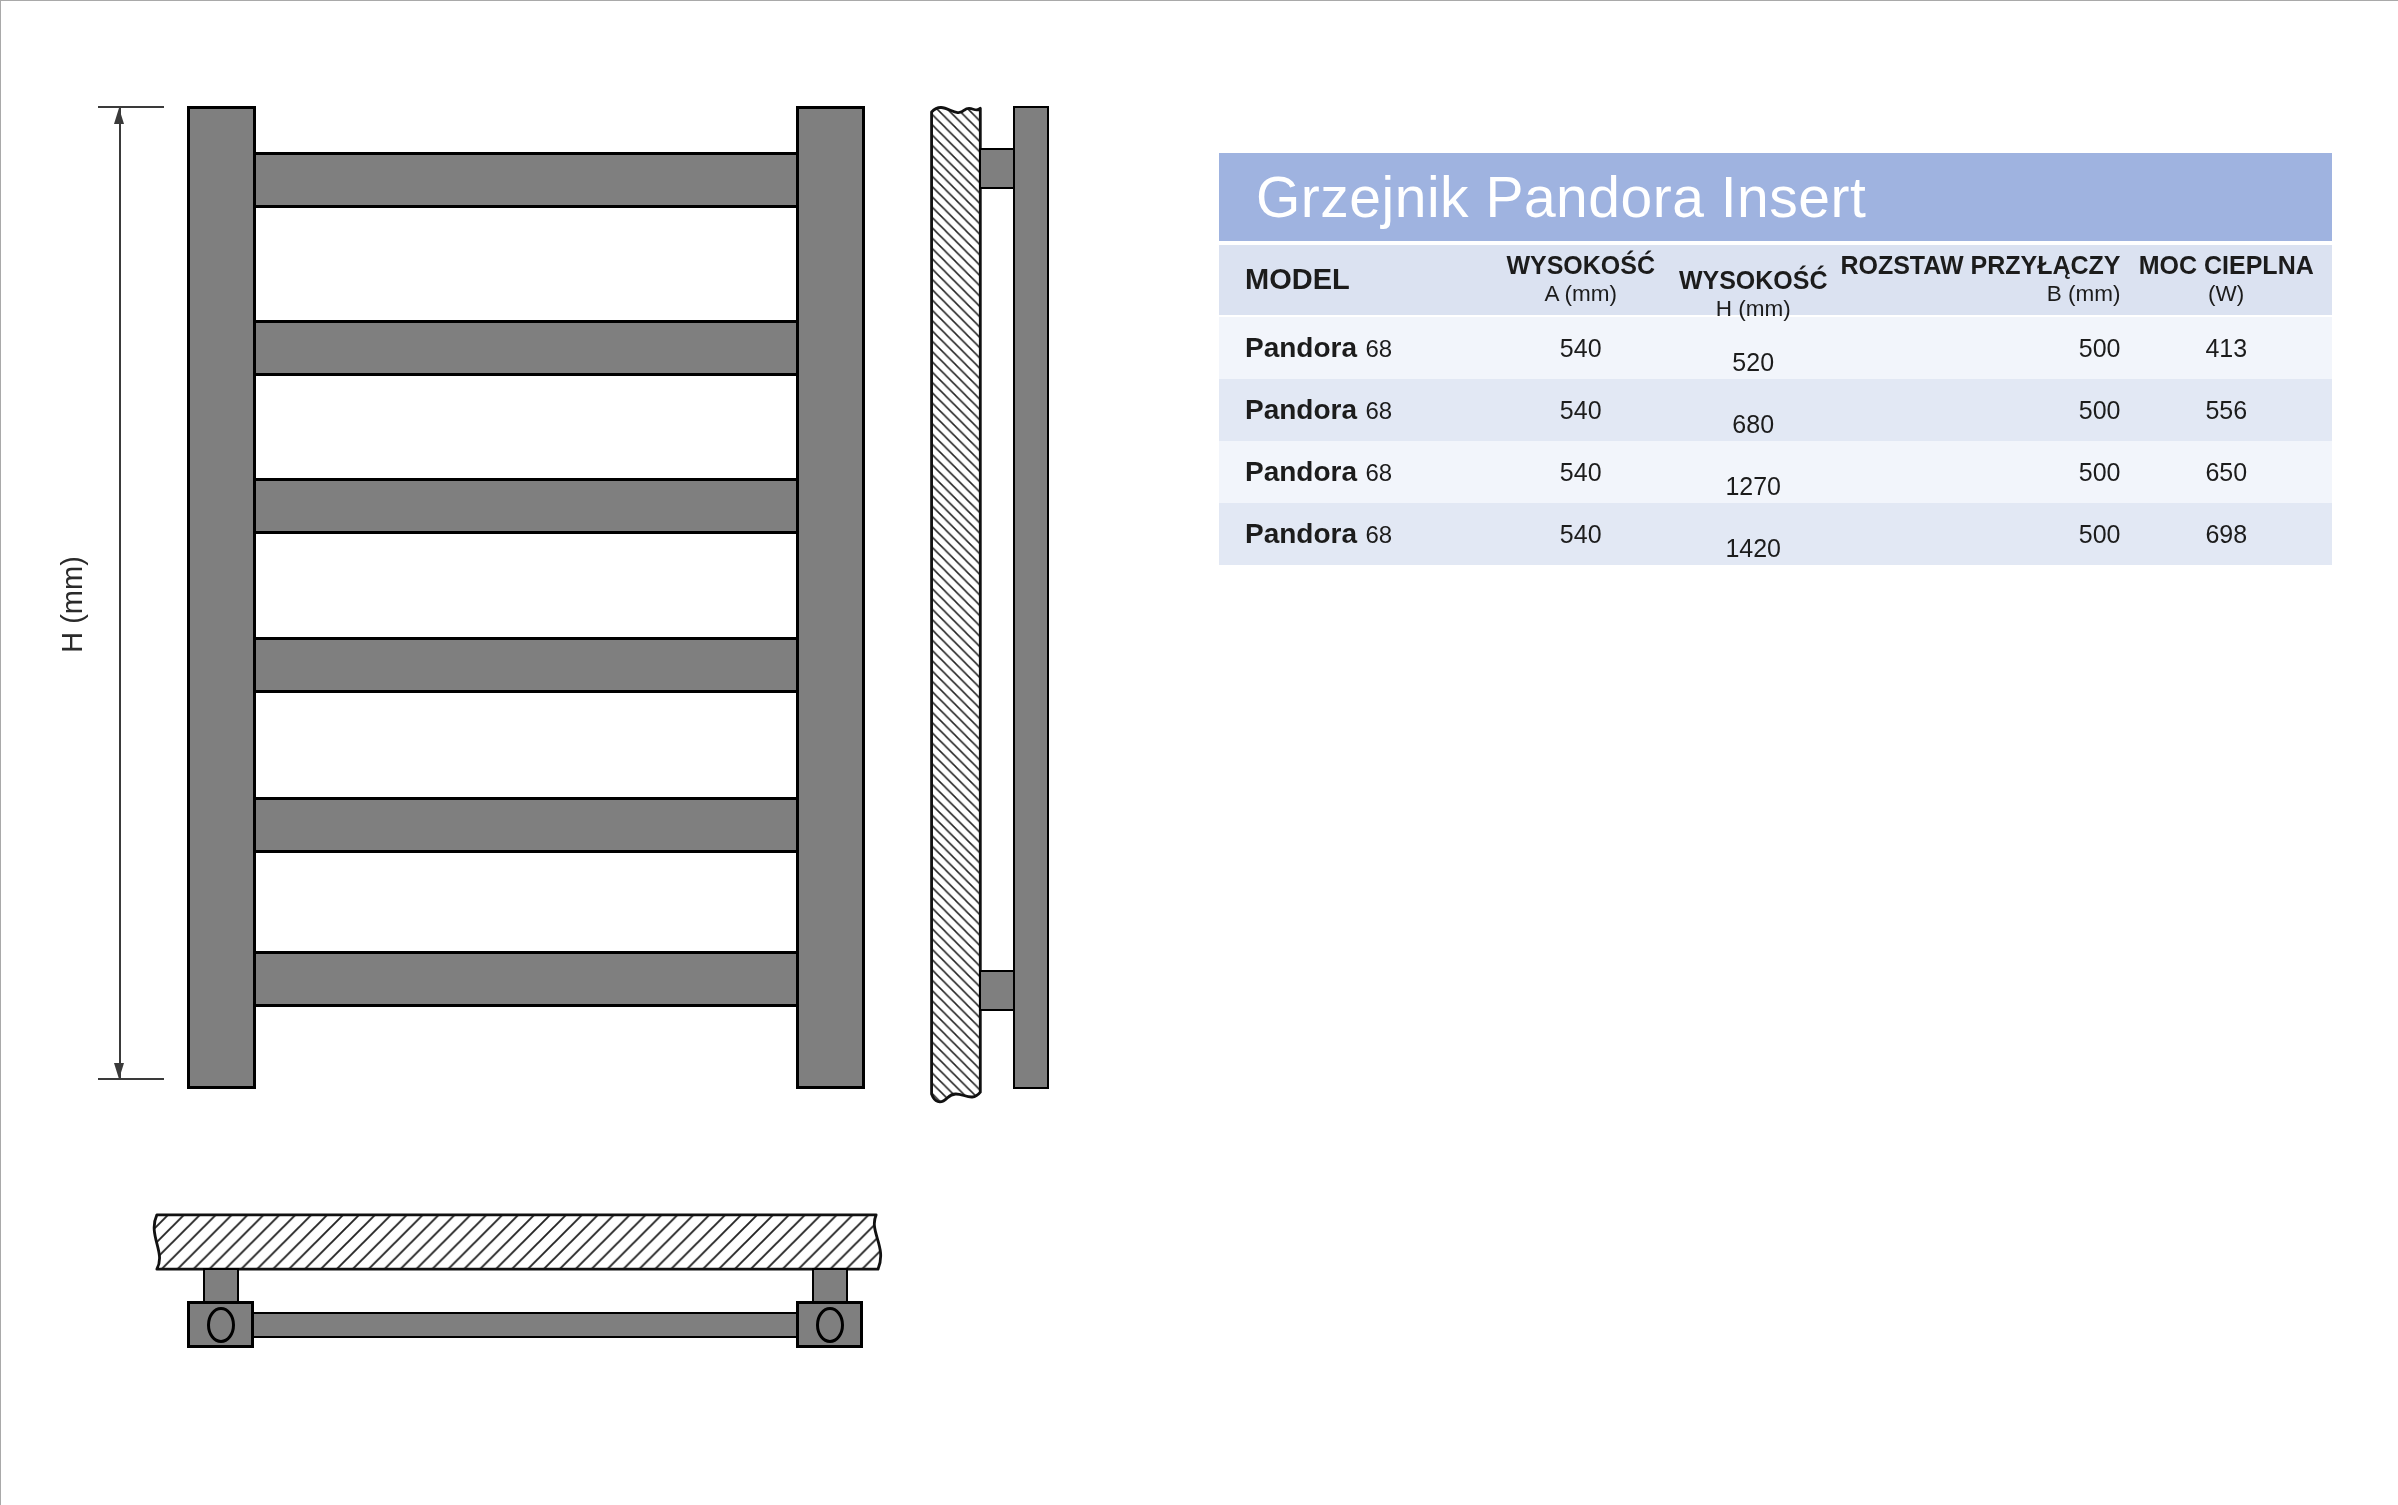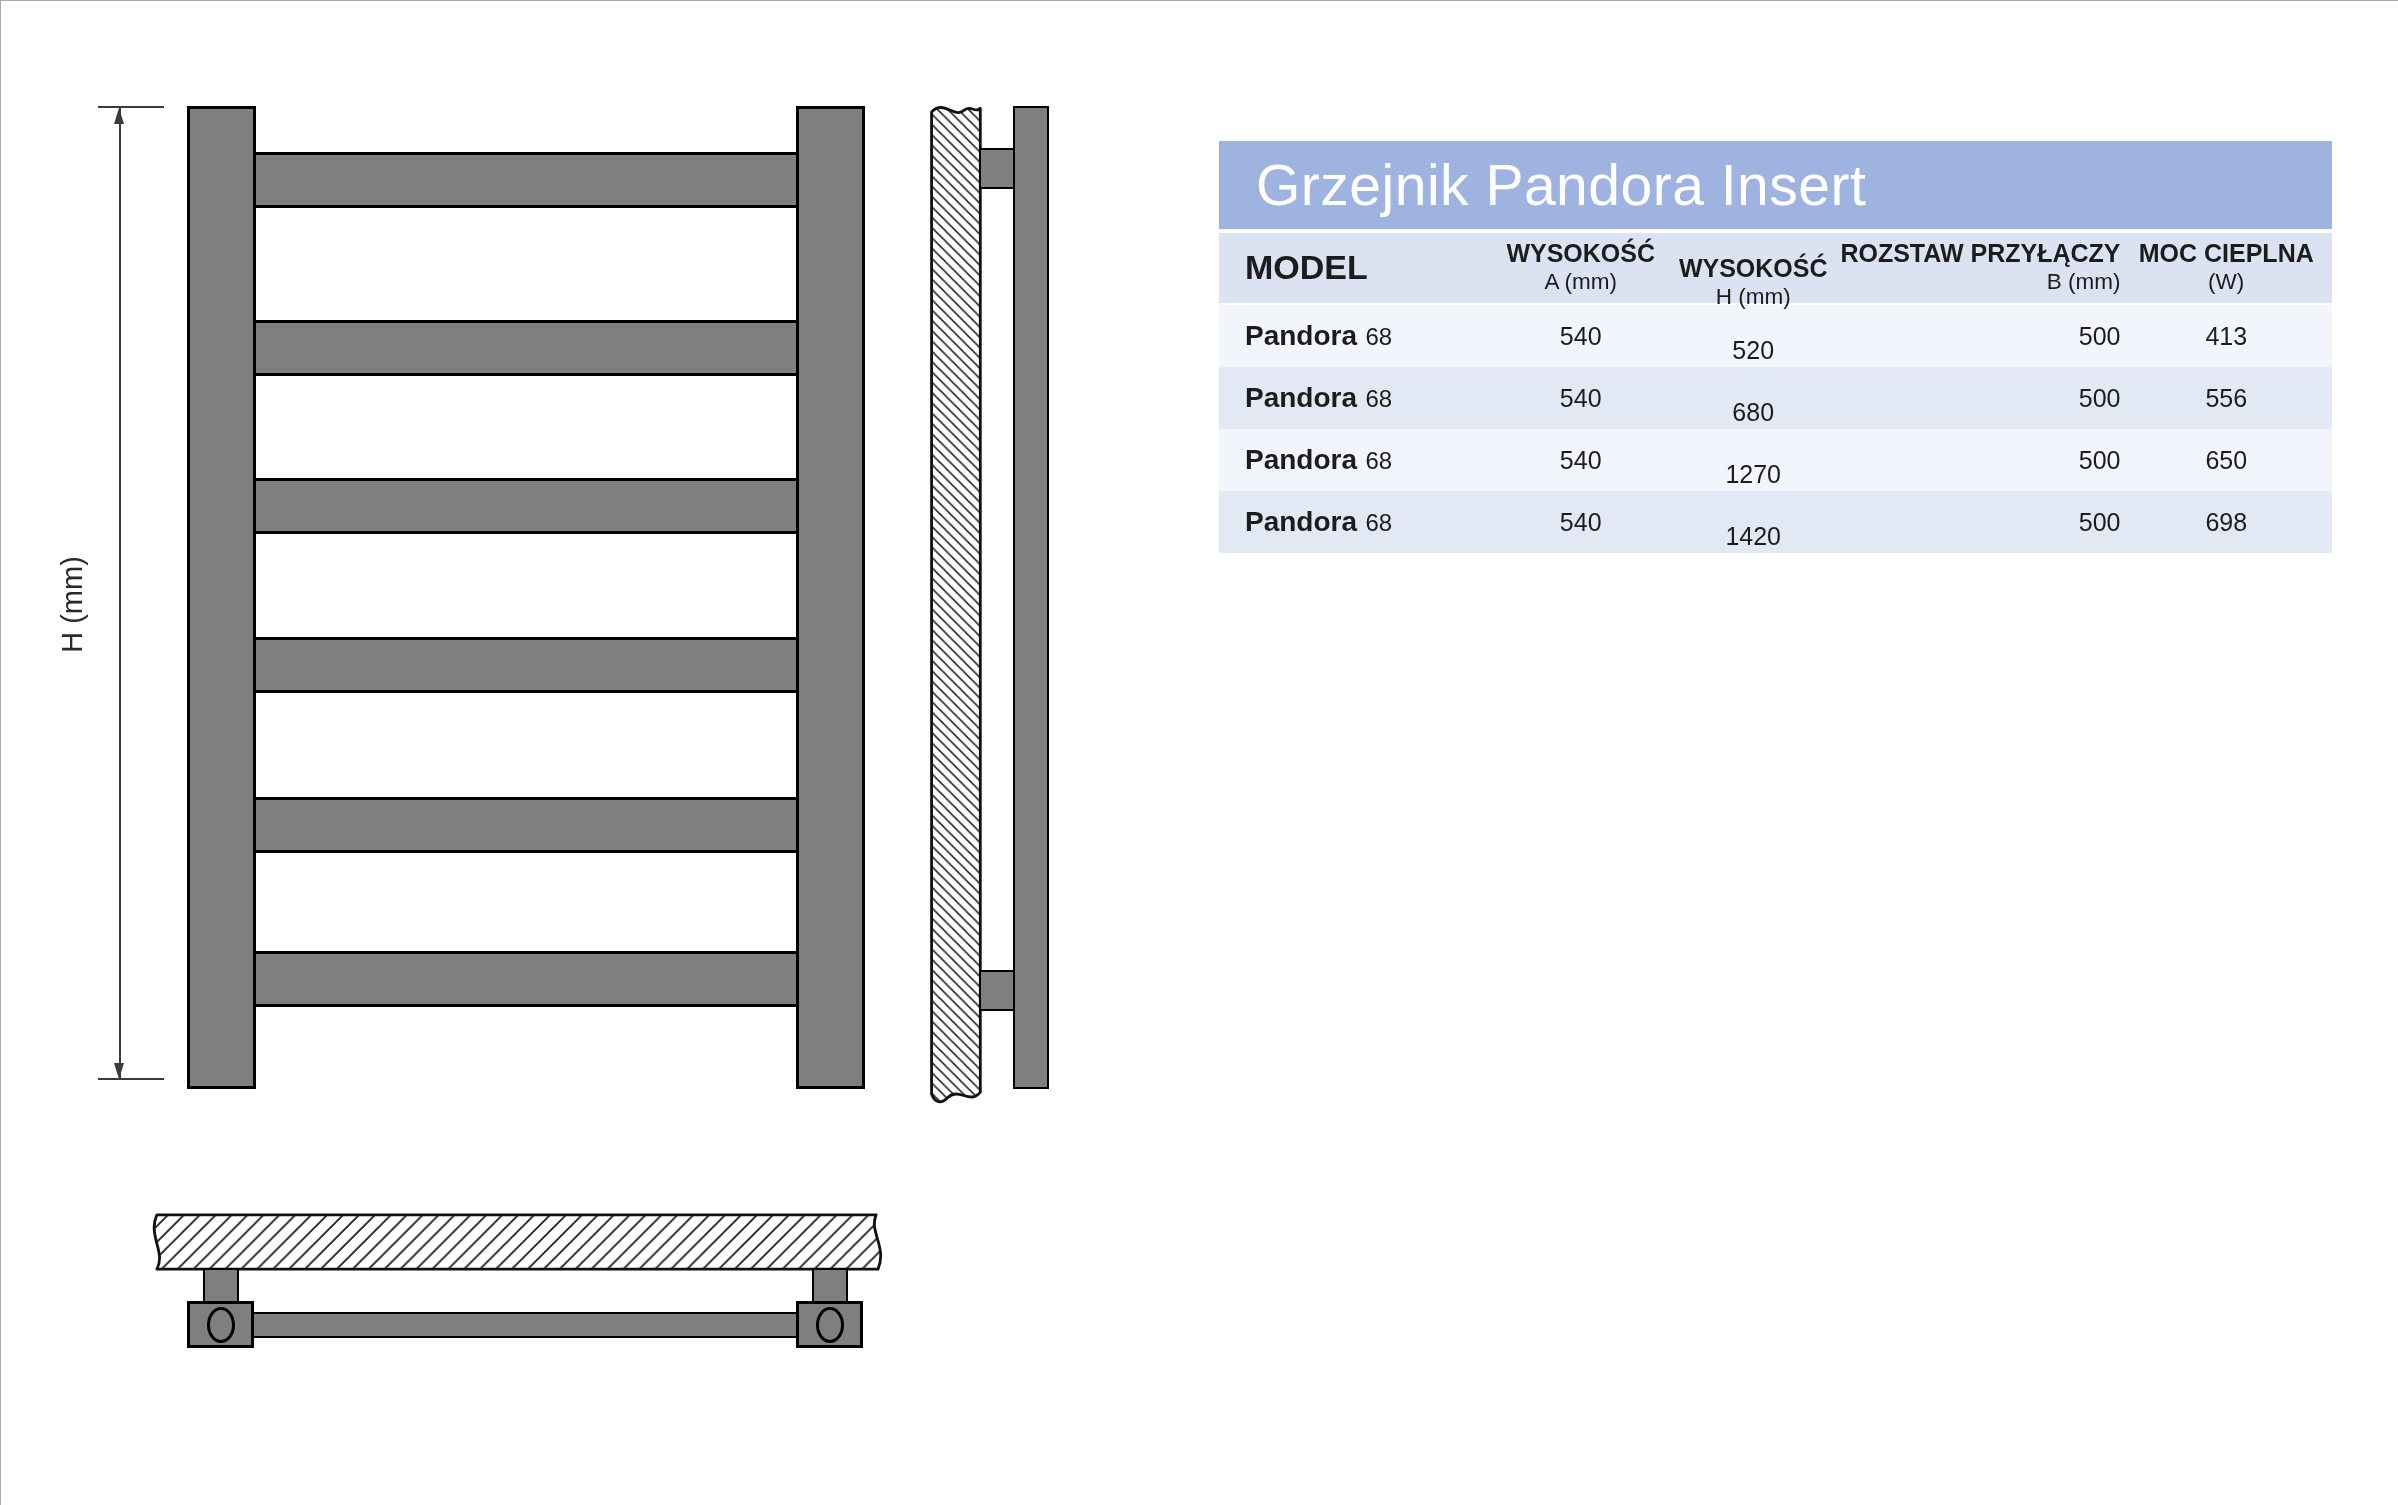--- a/index.html
+++ b/index.html
@@ -17,37 +17,37 @@
   .arrow{position:absolute;width:0;height:0;border-left:5.6px solid transparent;border-right:5.6px solid transparent;}
   .arrow.up{border-bottom:16px solid #3a3a3a;}
   .arrow.down{border-top:16px solid #3a3a3a;}
   #h-label{
     position:absolute;left:-8.4px;top:585px;width:159px;height:37px;
     transform:rotate(-90deg);text-align:center;font-size:29px;color:#2a2a2a;line-height:37px;
   }
   
   .outlet{position:absolute;width:28px;height:36px;border:3.7px solid #000;border-radius:50%;background:transparent;z-index:4;box-sizing:border-box;}
   
-  #spec-table{position:absolute;left:1218px;top:140px;width:1113px;color:#1c1c1c;}
+  #spec-table{position:absolute;left:1218px;top:152px;width:1113px;color:#1c1c1c;}
   #table-title{height:88px;background:#9fb3e0;color:#ffffff;display:flex;align-items:center;
     padding-left:37px;font-size:57px;letter-spacing:0.5px;}
   .gap4{height:3.7px;background:#ffffff;}
   .gap3{height:2.8px;background:#ffffff;}
   #header-row{height:70px;background:#dbe2f1;display:flex;align-items:center;}
   .trow{height:62px;display:flex;align-items:center;}
   .trow.light{background:#f2f5fb;}
   .trow.dark{background:#e2e8f4;}
   .c-model{width:24%;padding-left:26px;box-sizing:border-box;}
   .c-szer{width:17%;text-align:center;}
   .c-wys{width:14%;text-align:center;margin-top:29px;}
   .c-roz{width:26%;text-align:right;}
   .c-moc{width:19%;text-align:center;}
   .hdr-main{font-weight:bold;font-size:25px;line-height:1.15;}
   .hdr-sub{font-size:22.5px;line-height:1.25;}
-  .hdr-model{font-weight:bold;font-size:34px;}
+  .hdr-model{font-weight:bold;font-size:29px;}
   .cell-model-name{font-weight:bold;font-size:28px;}
   .cell-model-variant{font-size:24px;margin-left:8.4px;}
   .num{font-size:25px;}
 </style>
 </head>
 <body>
 
 <div id="canvas">
 
   <div class="dim" style="left:97px;top:105px;width:66px;height:1.9px;"></div>

